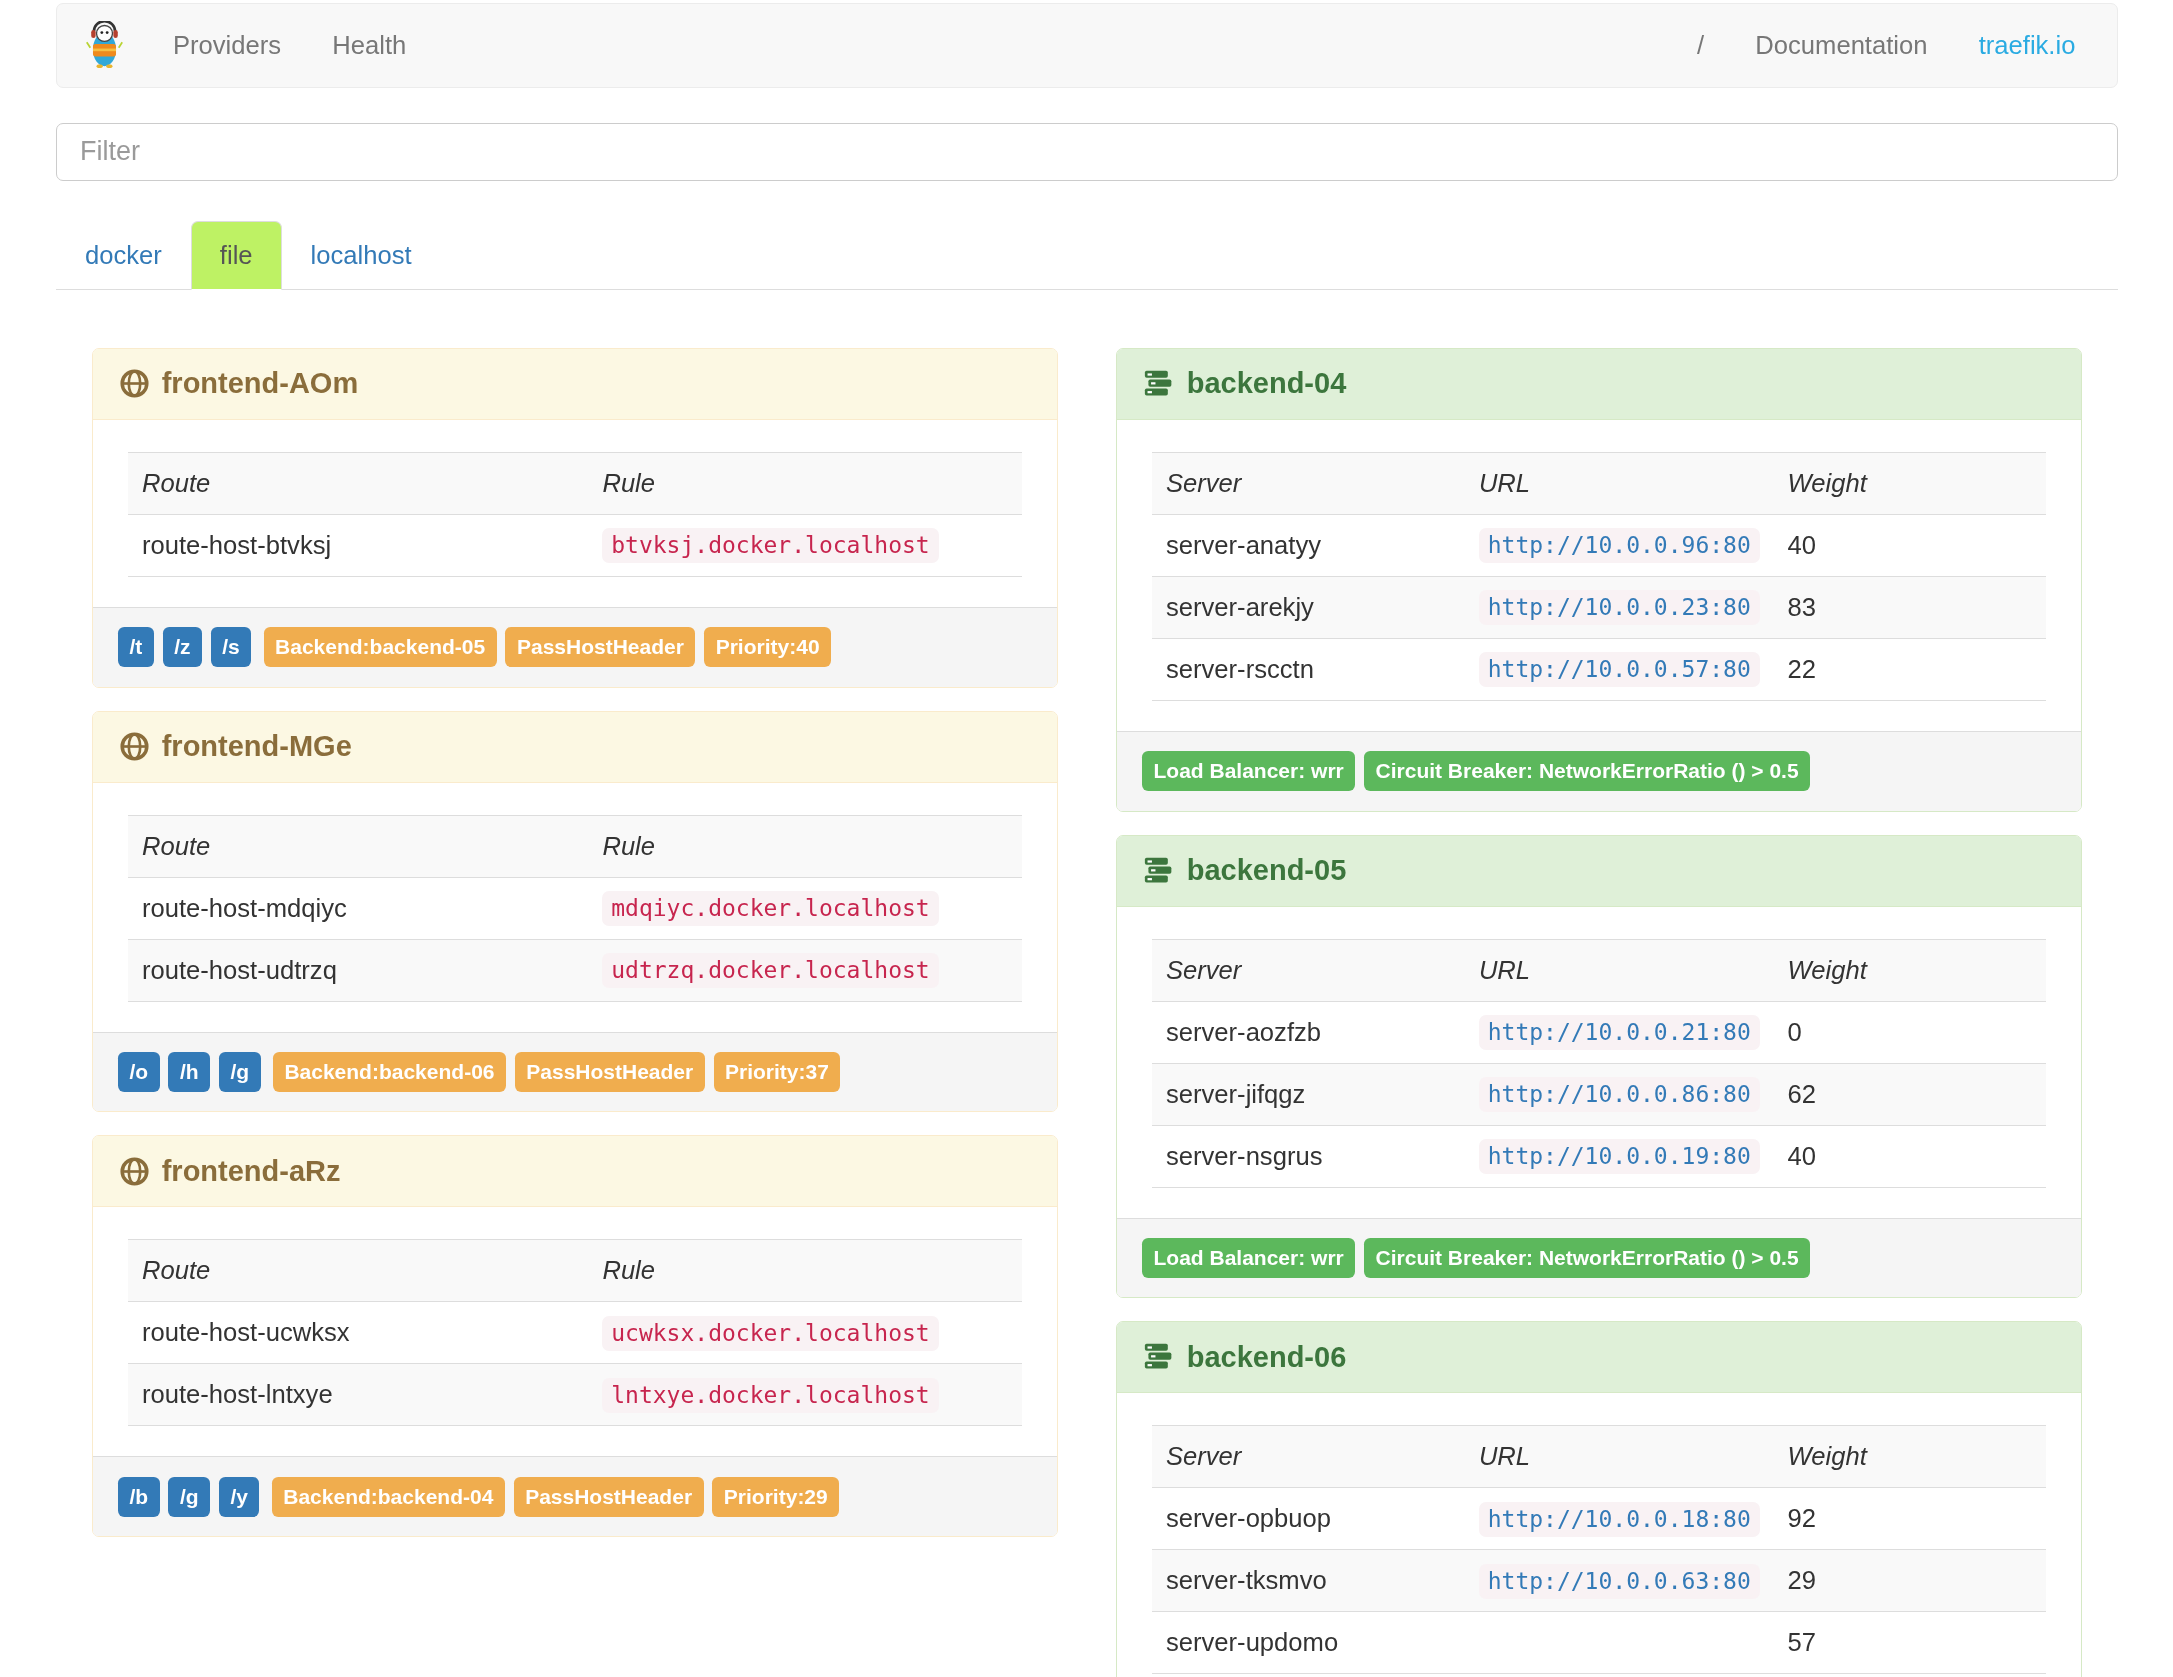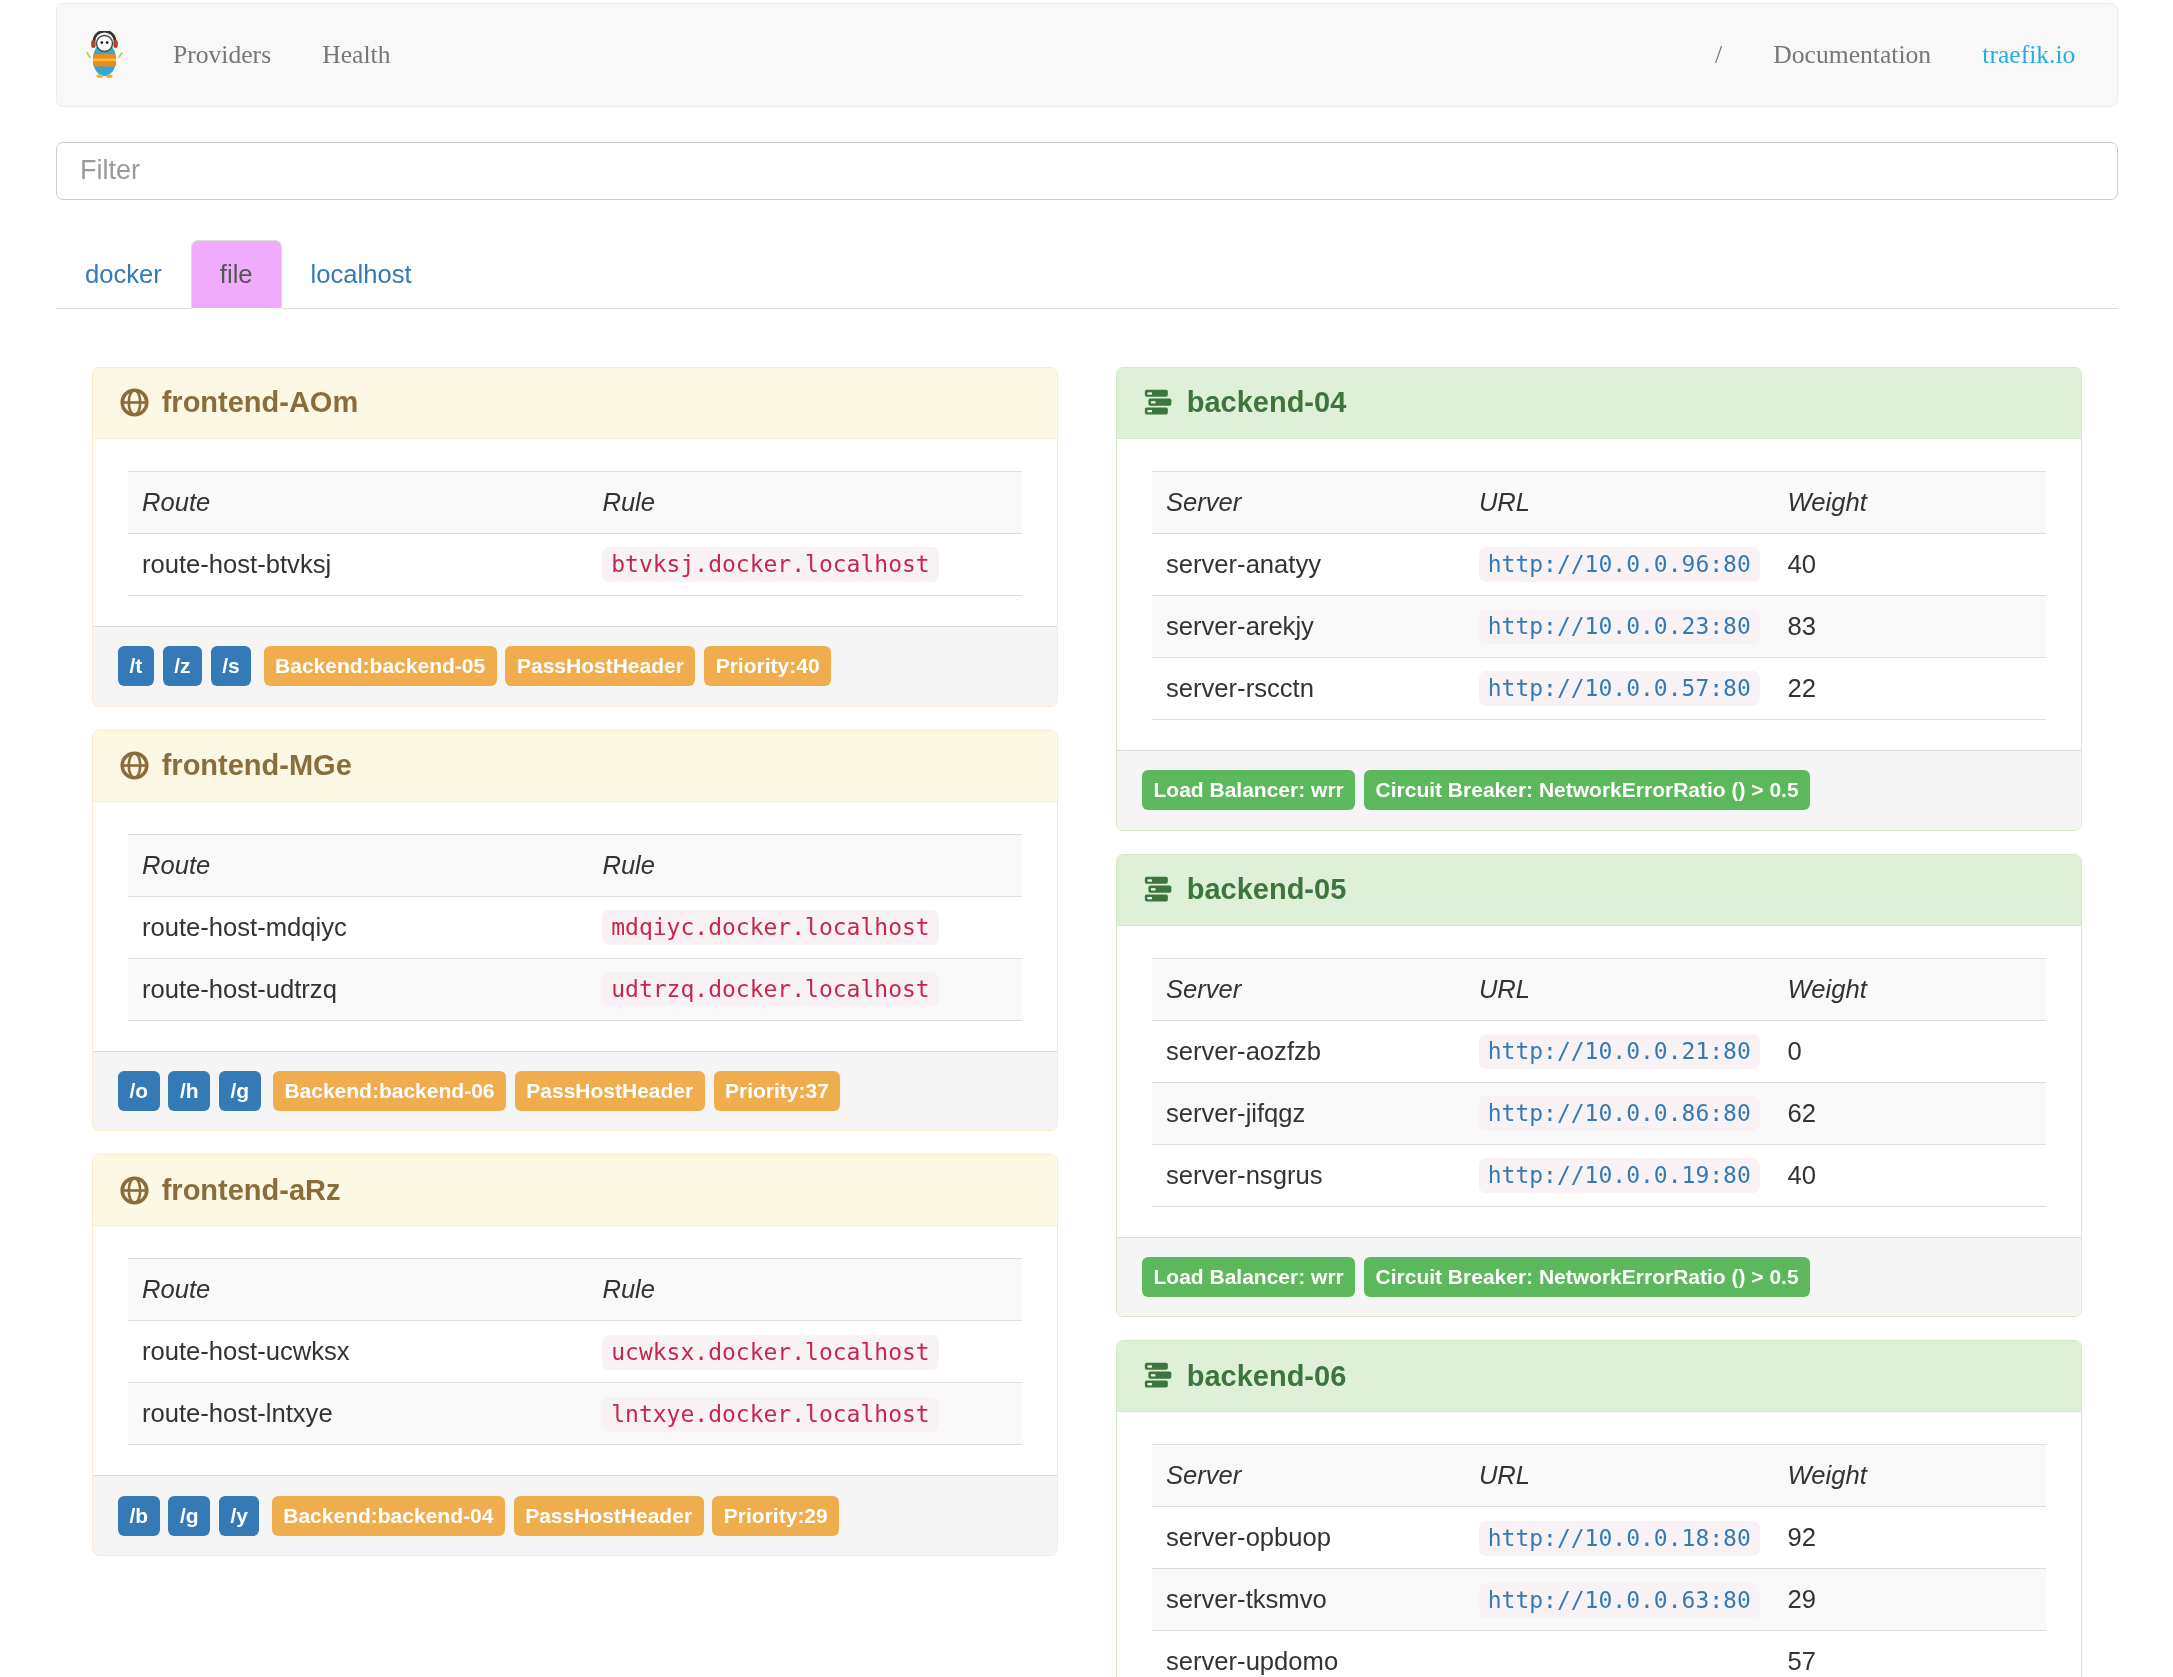--- a/index.html
+++ b/index.html
@@ -5,25 +5,24 @@
   * { margin:0; padding:0; box-sizing:border-box; }
   html,body { background:#fff; }
   body {
     width:2174px; height:1678px; overflow:hidden;
     font-family:"Liberation Sans", sans-serif; color:#333;
   }
   a { text-decoration:none; cursor:pointer; }
 
   
   .navbar {
-    margin:2.6px 56px 0; height:104px;
+    margin:2.6px 56px 0; height:85px;
     background:#f8f8f8; border:1.8px solid #ececec; border-radius:7px;
     display:flex; justify-content:space-between; align-items:center;
     padding:0 16px;
-    font-family:Liberation Serif, serif;
   }
   .nav-left, .nav-right { display:flex; align-items:center; height:100%; }
   .brand { display:flex; align-items:center; padding:0 23px 0 12.4px; }
   .nav-link { color:#777; font-size:25.6px; padding:0 25.6px; display:flex; align-items:center; height:100%; }
   .nav-link.accent { color:#2aabe2; }
 
   
   .filter-wrap { margin:35px 56px 0; }
   .filter-input {
     width:100%; height:58px; font-size:27px; color:#555;
@@ -35,21 +34,21 @@
   
   .tabs {
     margin:40px 56px 0; display:flex; list-style:none;
     border-bottom:1.8px solid #ddd;
   }
   .tab {
     font-size:25.6px; color:#337ab7; padding:19.4px 28px; margin-bottom:-1.8px;
     border:1.8px solid transparent; border-radius:7px 7px 0 0;
   }
   .tab.active {
-    color:#555; background:#f0abfc; border-color:#ddd;
+    color:#555; background:#bef264; border-color:#ddd;
     border-bottom-color:#fff;
   }
 
   
   .main {
     margin:58px 92px 0; display:grid;
     grid-template-columns:1fr 1fr; column-gap:58px; align-items:start;
   }
   .col { display:flex; flex-direction:column; gap:23px; }
 

